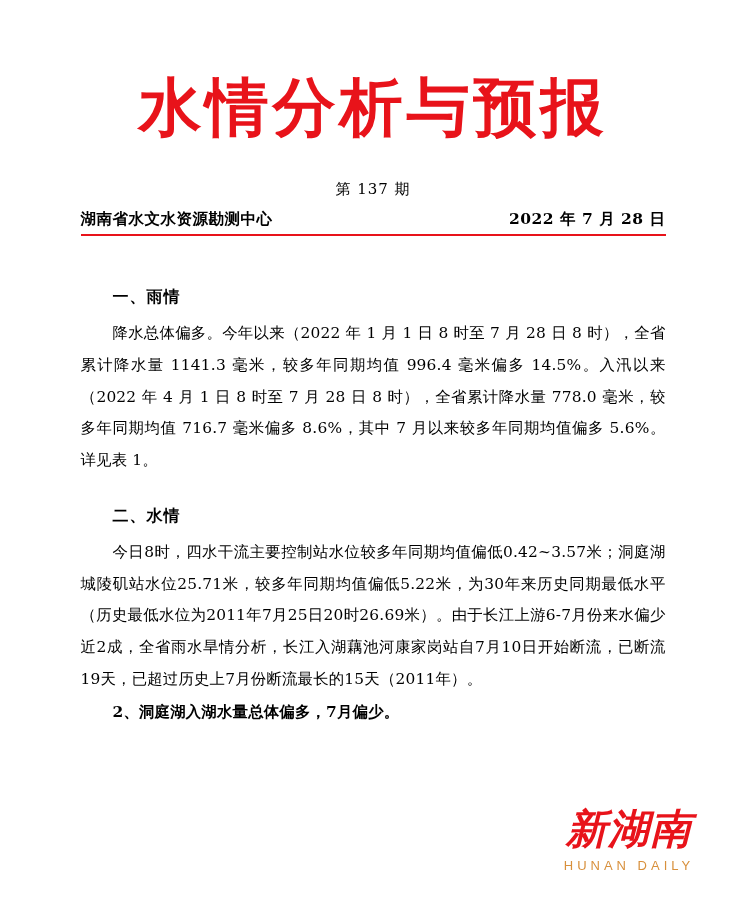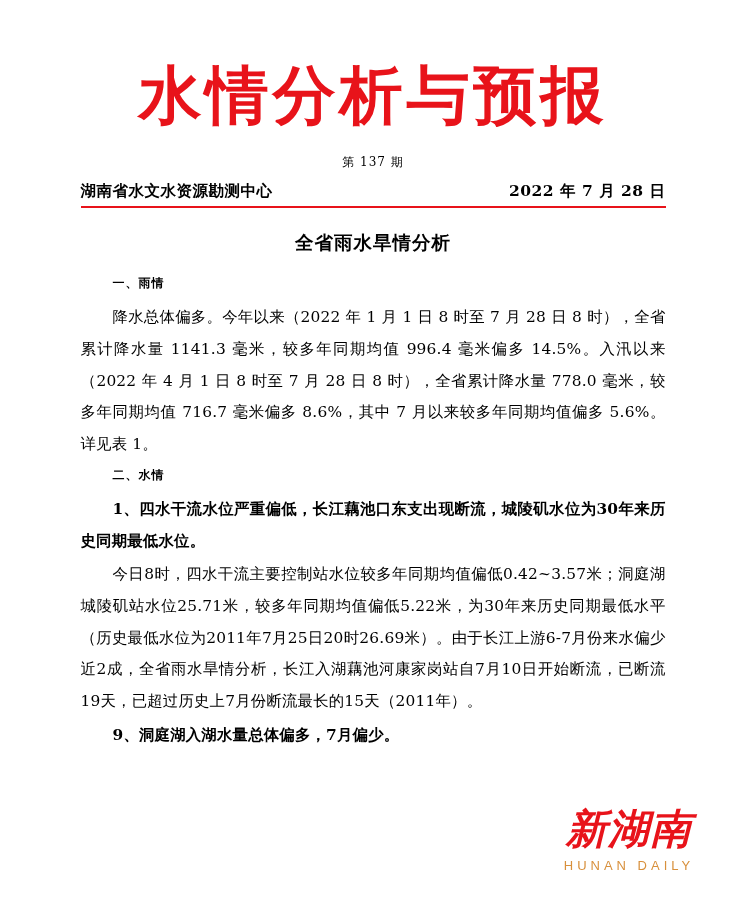--- a/index.html
+++ b/index.html
@@ -12,42 +12,42 @@
     height: 917px;
     position: relative;
     font-family: "DejaVu Serif", "Liberation Serif", serif;
     color: #000000;
     overflow: hidden;
   }
   .page {
     position: relative;
     width: 746px;
     height: 917px;
-    padding: 0;
+    padding: 12px;
     box-sizing: border-box;
   }
 
   
   .masthead {
     text-align: center;
     padding-top: 62px;
   }
   .masthead-title {
     color: #e8131a;
     font-family: "DejaVu Serif", "Liberation Serif", serif;
     font-weight: bold;
     font-size: 63px;
     letter-spacing: 4px;
     line-height: 1.05;
     white-space: nowrap;
   }
   .issue-line {
-    margin-top: 26px;
+    margin-top: 40px;
     text-align: center;
-    font-size: 12px;
+    font-size: 15px;
     letter-spacing: 1px;
   }
 
   .header-bar {
     margin: 10px auto 0 auto;
     width: 585px;
     display: flex;
     justify-content: space-between;
     align-items: flex-end;
     font-size: 15.5px;
@@ -75,24 +75,24 @@
     padding-top: 22px;
   }
   .doc-title {
     text-align: center;
     font-size: 18.5px;
     font-weight: bold;
     letter-spacing: 1px;
     margin-bottom: 20px;
   }
   .section-head {
-    font-size: 12px;
+    font-size: 16px;
     font-weight: bold;
     text-indent: 32px;
-    margin: 6px 0 10px 0;
+    margin: 29px 0 10px 0;
     letter-spacing: 1px;
   }
   p.para {
     font-size: 15.4px;
     line-height: 2.06;
     text-align: justify;
     text-indent: 32px;
     margin: 0 0 2px 0;
     letter-spacing: 0.2px;
   }
@@ -138,29 +138,27 @@
     <div class="issue-line">第 137 期</div>
   </div>
 
   <div class="header-bar">
     <div class="org">湖南省水文水资源勘测中心</div>
     <div class="date">2022 年 7 月 28 日</div>
   </div>
   <div class="rule-red"></div>
 
   <div class="doc-body">
-    <div class="doc-title">全省雨水旱情分析</div>
 
     <div class="section-head">一、雨情</div>
     <p class="para">降水总体偏多。今年以来（2022 年 1 月 1 日 8 时至 7 月 28 日 8 时），全省累计降水量 1141.3 毫米，较多年同期均值 996.4 毫米偏多 14.5%。入汛以来（2022 年 4 月 1 日 8 时至 7 月 28 日 8 时），全省累计降水量 778.0 毫米，较多年同期均值 716.7 毫米偏多 8.6%，其中 7 月以来较多年同期均值偏多 5.6%。详见表 1。</p>
 
     <div class="section-head">二、水情</div>
-    <p class="para bold">1、四水干流水位严重偏低，长江藕池口东支出现断流，城陵矶水位为30年来历史同期最低水位。</p>
     <p class="para">今日8时，四水干流主要控制站水位较多年同期均值偏低0.42~3.57米；洞庭湖城陵矶站水位25.71米，较多年同期均值偏低5.22米，为30年来历史同期最低水平（历史最低水位为2011年7月25日20时26.69米）。由于长江上游6-7月份来水偏少近2成，全省雨水旱情分析，长江入湖藕池河康家岗站自7月10日开始断流，已断流19天，已超过历史上7月份断流最长的15天（2011年）。</p>
-    <p class="para bold">9、洞庭湖入湖水量总体偏多，7月偏少。</p>
+    <p class="para bold">2、洞庭湖入湖水量总体偏多，7月偏少。</p>
   </div>
 
   <div class="logo">
     <div class="logo-cn">新湖南</div>
     <div class="logo-en">HUNAN DAILY</div>
   </div>
 
 </div>
 
 </body></html>

